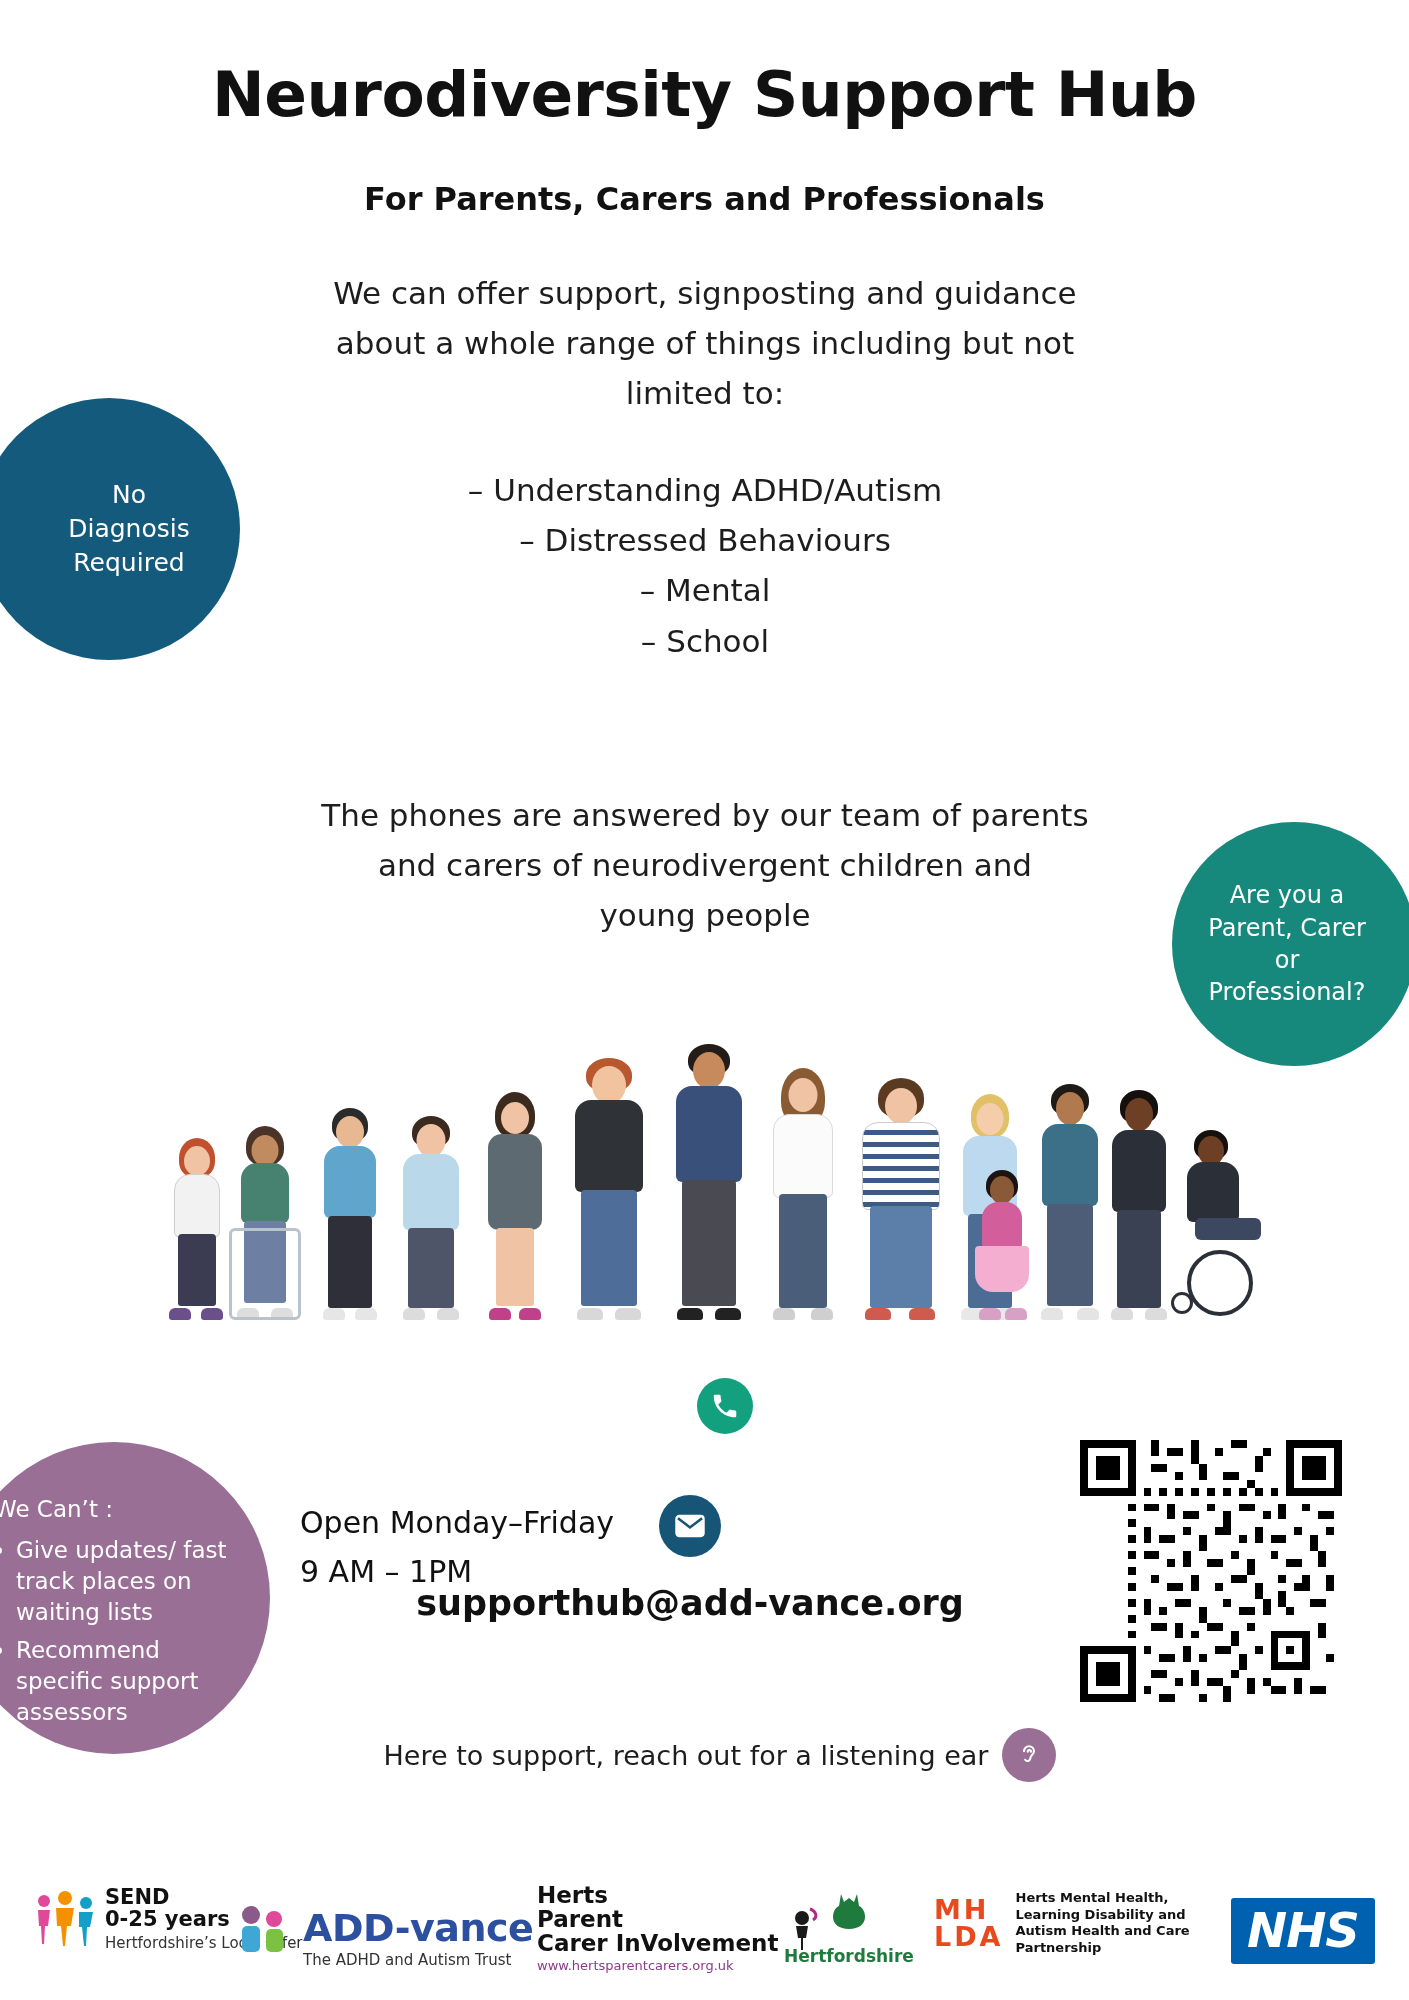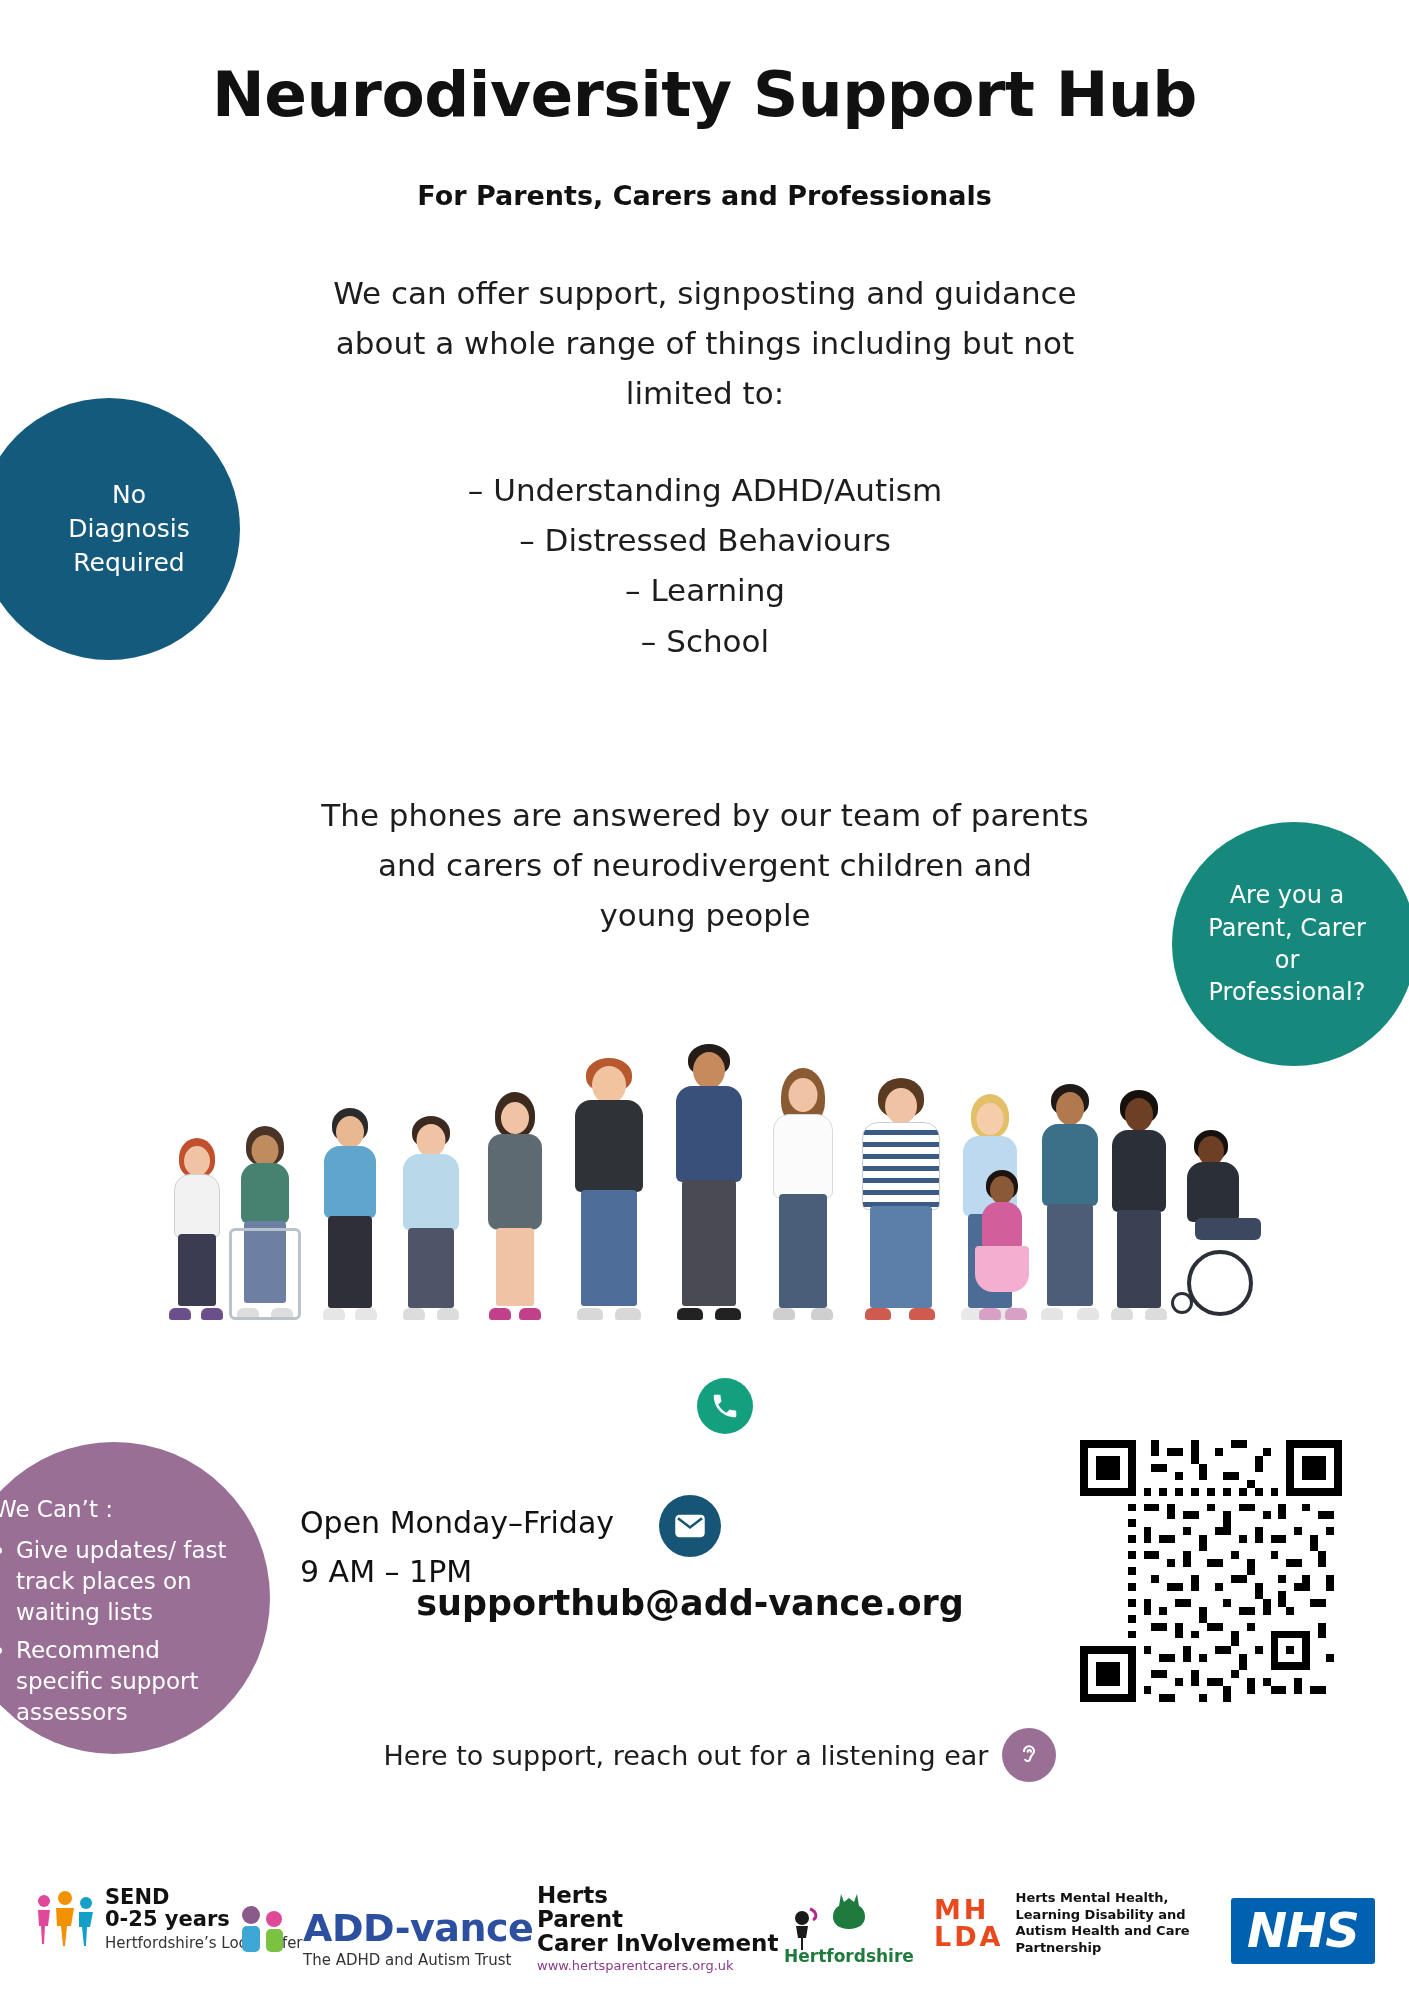--- a/index.html
+++ b/index.html
@@ -33,21 +33,21 @@
     font-weight: bold;
     letter-spacing: -0.5px;
     color: #111111;
   }
   .subtitle {
     position: absolute;
     top: 180px;
     left: 0;
     width: 1409px;
     text-align: center;
-    font-size: 27px;
+    font-size: 32px;
     font-weight: bold;
     color: #111111;
   }
 
   
   .intro {
     position: absolute;
     top: 268px;
     left: 180px;
     width: 1050px;
@@ -343,21 +343,21 @@
 
   <div class="intro">
     <div>We can offer support, signposting and guidance</div>
     <div>about a whole range of things including but not</div>
     <div>limited to:</div>
   </div>
 
   <div class="bullet-list">
     <div>– Understanding ADHD/Autism</div>
     <div>– Distressed Behaviours</div>
-    <div>– Learning</div>
+    <div>– Mental</div>
     <div>– School</div>
   </div>
 
   <div class="badge badge-no-diagnosis">
     <div class="badge-txt">
       <div>No</div>
       <div>Diagnosis</div>
       <div>Required</div>
     </div>
   </div>

